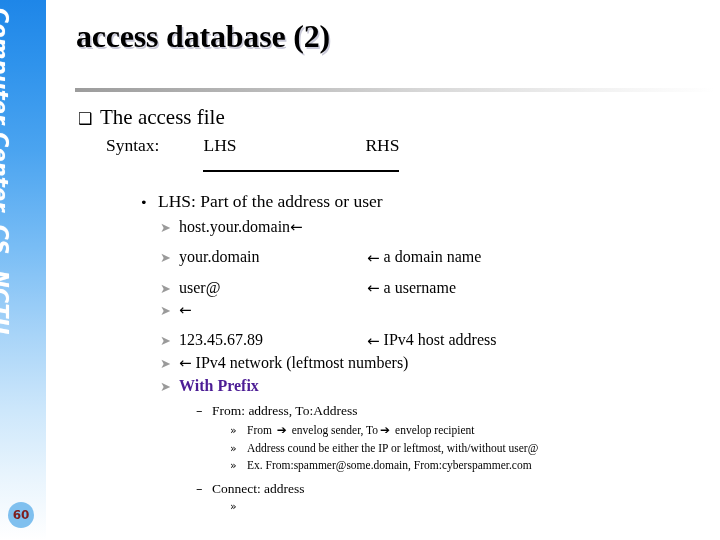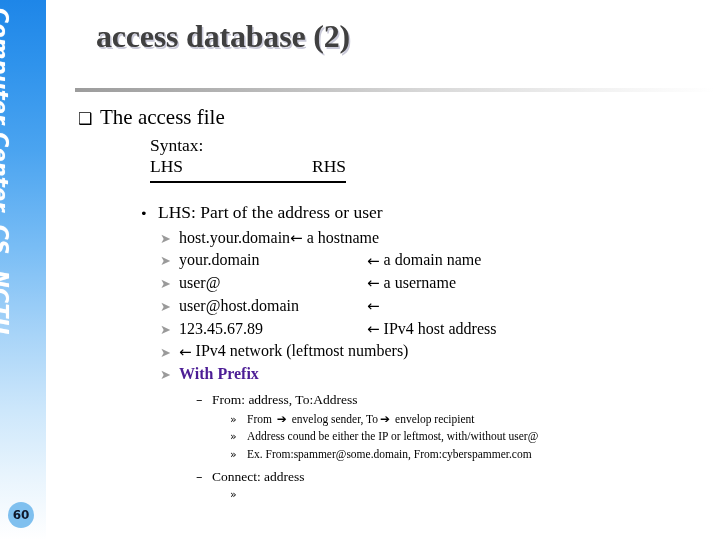--- a/index.html
+++ b/index.html
@@ -59,43 +59,42 @@
     text-shadow: 0 0 1px rgba(255,255,255,0.55);
   }
   #page-number-badge {
     position: absolute;
     left: 8px;
     bottom: 12px;
     width: 26px;
     height: 26px;
     border-radius: 50%;
     background: #7fc0ef;
-    color: #0f172a;
+    color: #7f1d1d;
     font-family: "DejaVu Sans", sans-serif;
     font-size: 12px;
     font-weight: 600;
     display: flex;
     align-items: center;
     justify-content: center;
     line-height: 1;
   }
 
   
   #title {
     position: absolute;
     left: 76px;
     top: 18px;
     font-family: "Liberation Serif", "DejaVu Serif", serif;
     font-size: 32px;
     font-weight: 700;
-    color: #404040;
+    color: #000000;
     letter-spacing: -0.2px;
     text-shadow: 1.5px 1.5px 0px #c9c9d8;
     white-space: nowrap;
-    margin-left: 20px;
   }
 
   #title-rule {
     position: absolute;
     left: 75px;
     top: 88px;
     width: 640px;
     height: 4px;
     background: linear-gradient(to right, #9c9c9c 0%, #b5b5b5 25%, #d8d8d8 55%, #f2f2f2 82%, #ffffff 100%);
   }
@@ -122,30 +121,29 @@
     flex: 0 0 22px;
     color: #000;
     line-height: 1;
   }
 
   .syntax-row {
     display: flex;
     align-items: baseline;
     margin: 4px 0 0 28px;
     font-size: 17.5px;
-    flex-direction: column;
   }
   .syntax-label { flex: 0 0 auto; }
   .syntax-underline {
     margin-left: 44px;
     border-bottom: 2px solid #000;
     display: inline-flex;
     width: 196px;
     justify-content: space-between;
-    padding-bottom: 4px;
+    padding-bottom: 14px;
   }
 
   .lvl2 {
     font-size: 17.5px;
     line-height: 1.3;
     display: flex;
     align-items: baseline;
     margin: 18px 0 2px 62px;
   }
   .lvl2 .marker {
@@ -171,21 +169,21 @@
     flex: 0 0 19px;
   }
   .lvl3 .txt { display: flex; align-items: flex-end; white-space: nowrap; }
   .lvl3 .term { display: inline-block; }
   .lvl3 .arrow {
     font-family: "DejaVu Sans", sans-serif;
     font-size: 15px;
     padding-right: 4px;
   }
   .lvl3 .desc { display: inline-block; }
-  .lvl3.wide .term { min-width: 188px; }
+  .lvl3.wide .term { min-width: 188px; margin-top: 8px; }
   .lvl3.accent .term { color: #4c1d95; font-weight: 700; }
 
   .lvl4-list { margin: 4px 0 0 0; }
   .lvl4 {
     font-size: 13.5px;
     line-height: 1.48;
     display: flex;
     align-items: baseline;
     margin-left: 118px;
   }
@@ -248,21 +246,20 @@
       <span class="marker">•</span>
       <span>LHS: Part of the address or user</span>
     </div>
 
     <div class="lvl3-list" id="lhs-items">
         <div class="lvl3">
           <span class="marker">➤</span>
           <span class="txt">
             <span class="term">host.your.domain</span>
             <span class="arrow">←</span>
-            <span class="desc">a hostname</span>
           </span>
         </div>
         <div class="lvl3 wide">
           <span class="marker">➤</span>
           <span class="txt">
             <span class="term">your.domain</span>
             <span class="arrow">←</span>
             <span class="desc">a domain name</span>
           </span>
         </div>
@@ -270,21 +267,20 @@
           <span class="marker">➤</span>
           <span class="txt">
             <span class="term">user@</span>
             <span class="arrow">←</span>
             <span class="desc">a username</span>
           </span>
         </div>
         <div class="lvl3 wide">
           <span class="marker">➤</span>
           <span class="txt">
-            <span class="term">user@host.domain</span>
             <span class="arrow">←</span>
           </span>
         </div>
         <div class="lvl3 wide">
           <span class="marker">➤</span>
           <span class="txt">
             <span class="term">123.45.67.89</span>
             <span class="arrow">←</span>
             <span class="desc">IPv4 host address</span>
           </span>

